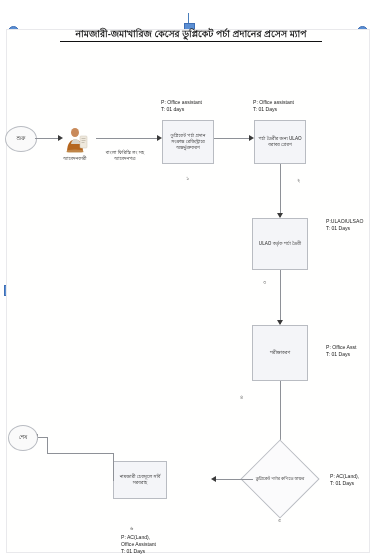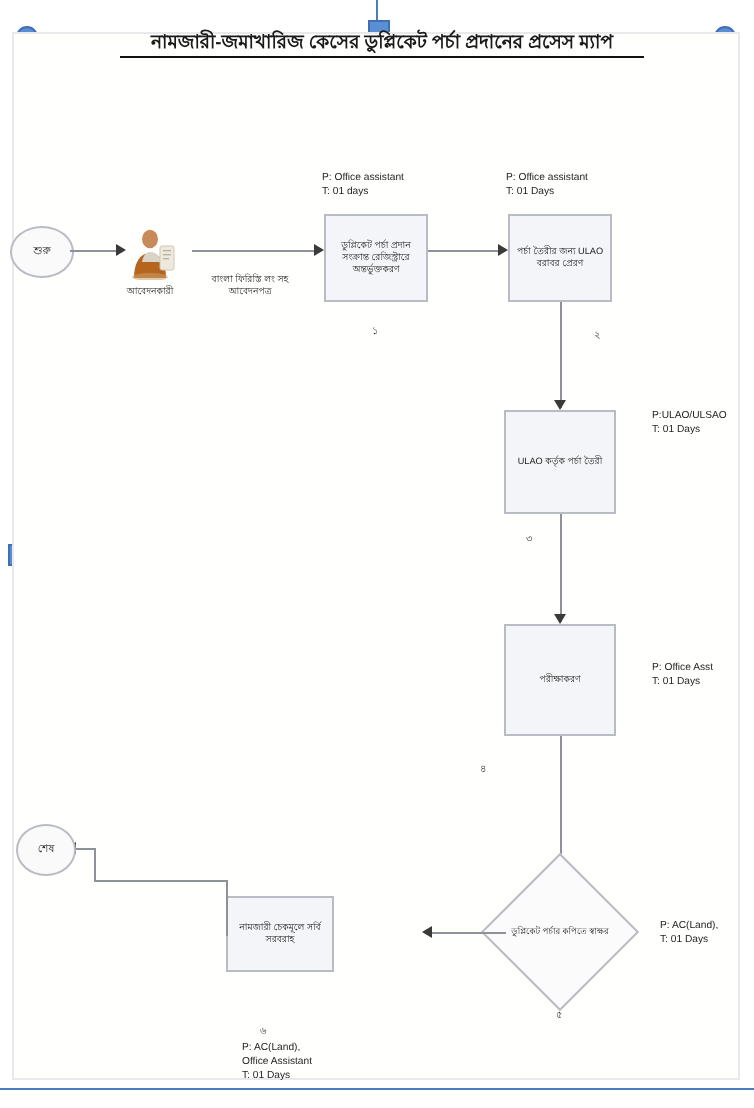--- a/index.html
+++ b/index.html
@@ -1,20 +1,20 @@
 <!DOCTYPE html>
 <html><head>
 <meta charset="utf-8">
 <style>
   html,body{margin:0;padding:0;background:#ffffff;}
   body{width:377px;height:554px;position:relative;overflow:hidden;
        font-family:"Liberation Sans","DejaVu Sans",sans-serif;color:#1a1a1a;}
 
   
-  #canvas{position:absolute;left:0;top:0;width:377px;height:483px;text-decoration:underline;}
+  #canvas{position:absolute;left:0;top:13px;width:377px;height:483px;text-decoration:underline;}
   .sel-line{position:absolute;background:#4a7ebb;}
   .handle-round{position:absolute;width:9px;height:9px;border-radius:50%;
        background:#5b8fd4;border:1px solid #3f6fb5;}
   .handle-square{position:absolute;width:9px;height:9px;
        background:#5b8fd4;border:1px solid #3f6fb5;}
 
   
   #frame{position:absolute;left:6px;top:16px;width:364px;height:524px;
        border:1px solid #e9e9ec;background:#fffffe;box-sizing:border-box;}
 

